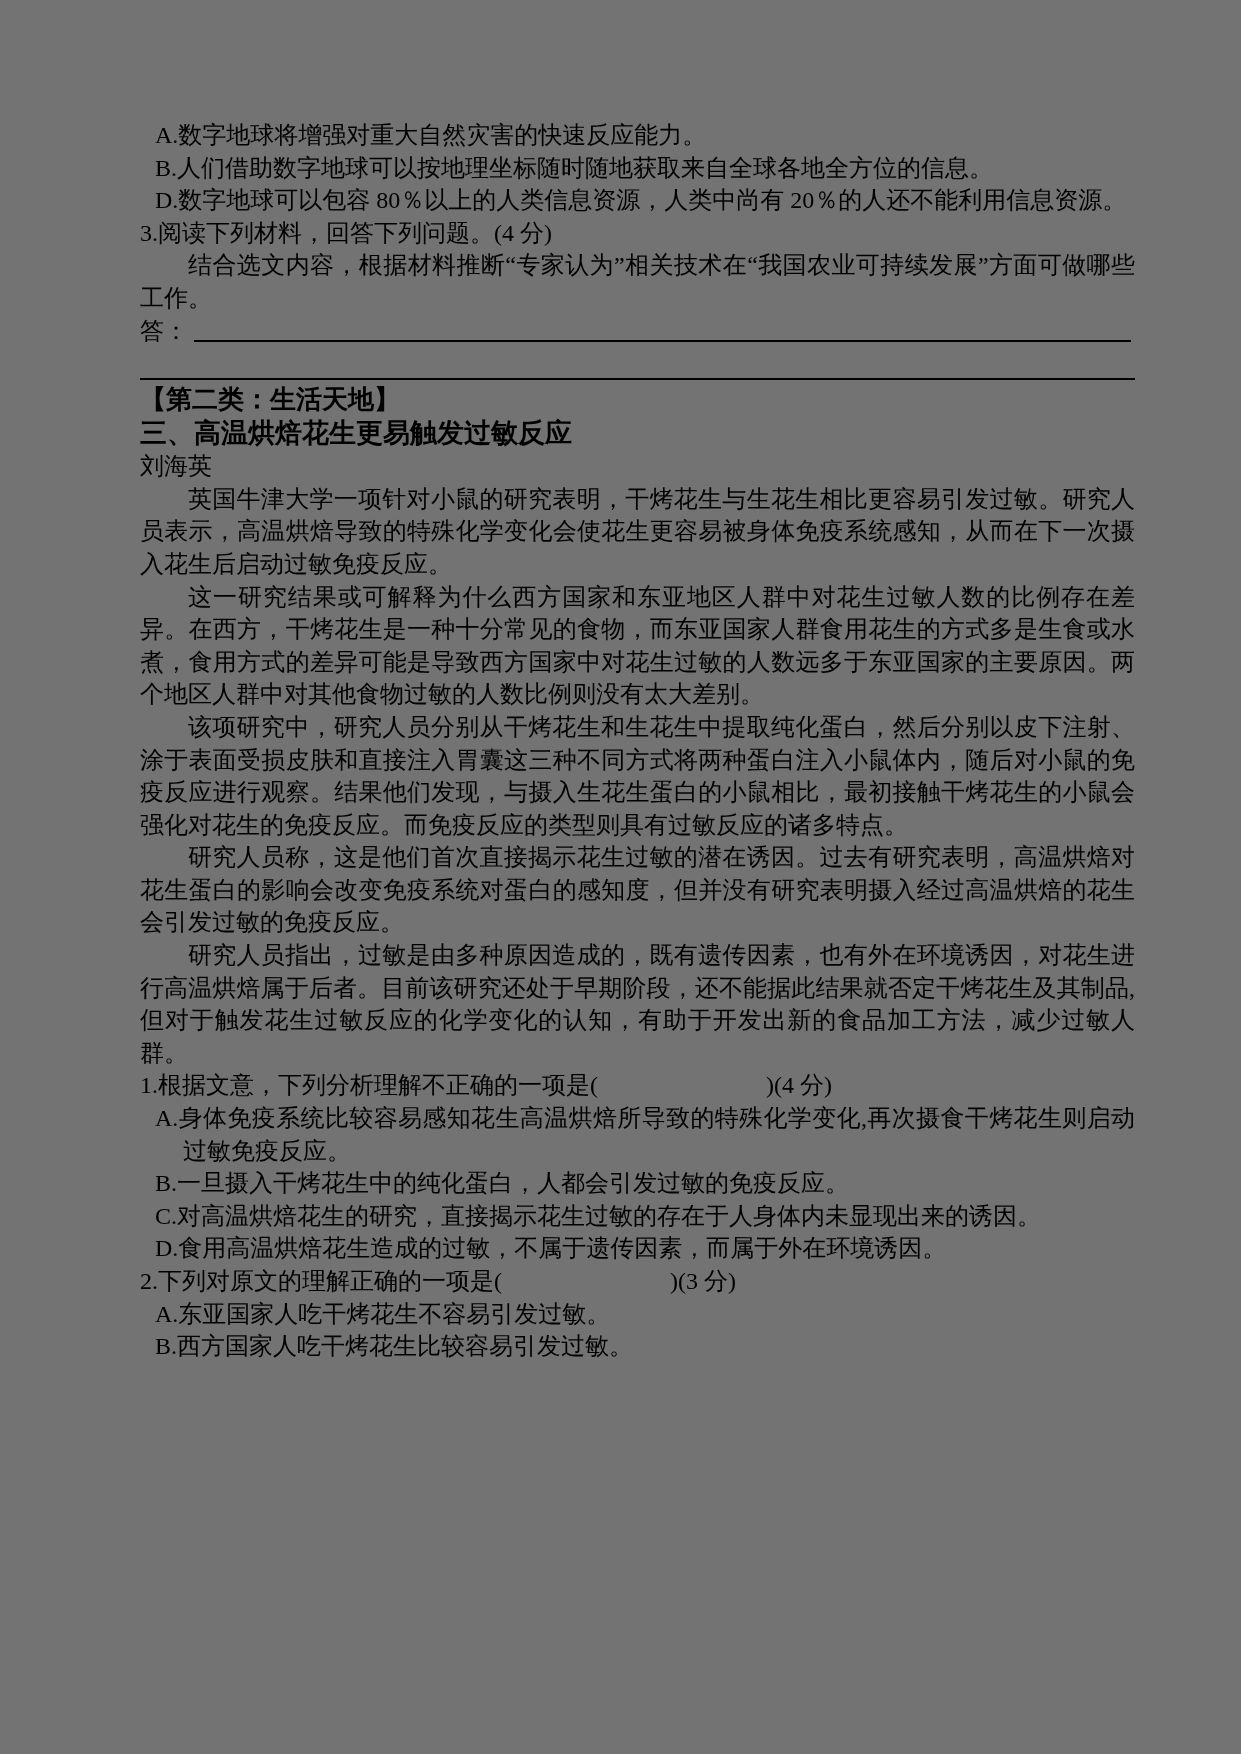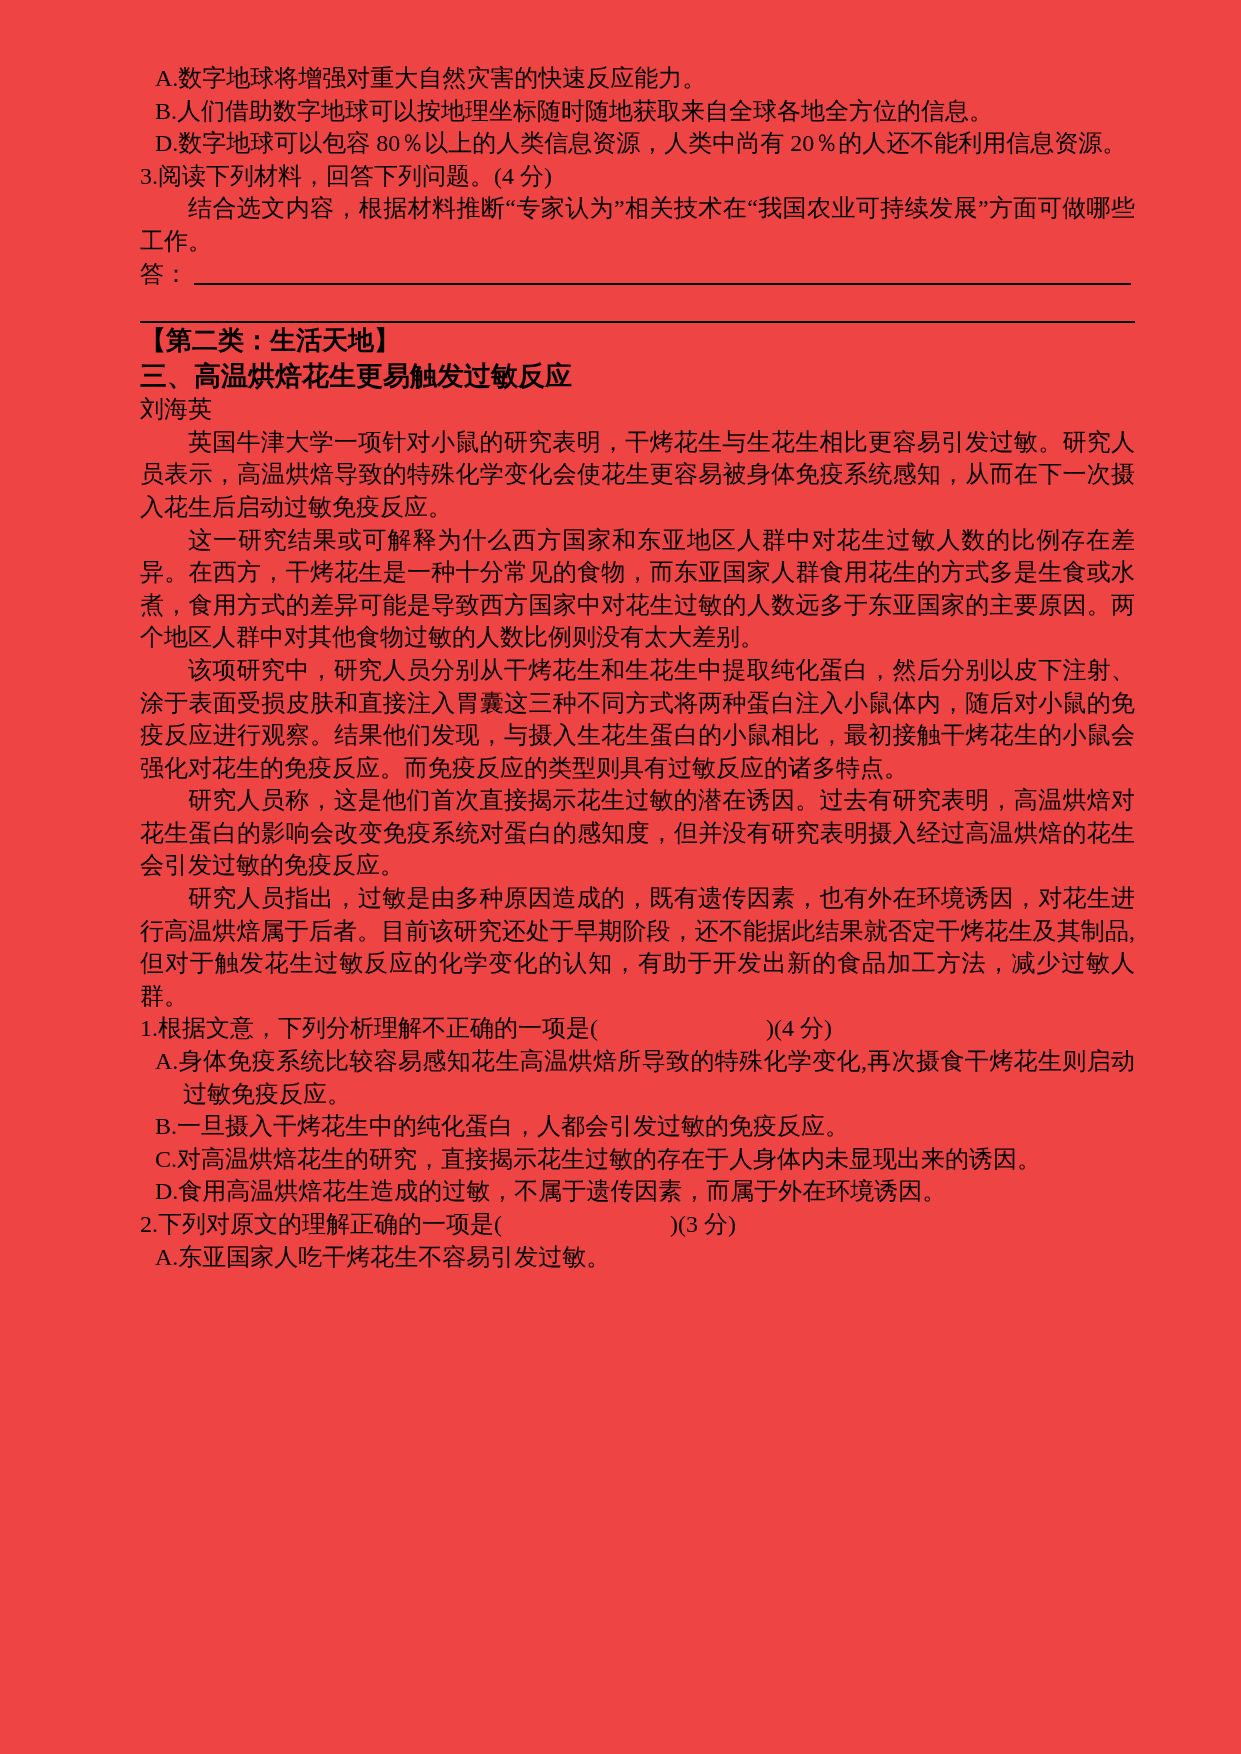--- a/index.html
+++ b/index.html
@@ -1,38 +1,38 @@
 <!DOCTYPE html>
 <html><head>
 <meta charset="utf-8">
 <style>
   html,body{margin:0;padding:0;background:#ffffff;}
   .page{
     position:relative;
     width:1241px;
     height:1754px;
-    background:#ef4444;
+    background:#737373;
     overflow:hidden;
     box-sizing:border-box;
-    padding:62px 106px 0 140px;
+    padding:119px 106px 0 140px;
     color:#000;
     font-family:"Liberation Serif","DejaVu Serif",serif;
     font-size:24px;
     line-height:32.6px;
     text-align:justify;
   }
   .line{margin:0;}
   .opt{margin-left:15px;padding-left:28px;text-indent:-28px;}
   .para{text-indent:2em;}
   .answer-row{display:flex;align-items:flex-end;}
   .answer-label{white-space:nowrap;flex:0 0 auto;}
   .answer-blank{flex:1 1 auto;border-bottom:2px solid #000;margin:0 4px 5px 6px;height:1px;}
   .divider{border:none;border-top:2px solid #000;margin:31px 0 0 0;}
   .sec-header{
-    font-family:Liberation Mono, monospace;
+    font-family:Liberation Sans, sans-serif;
     font-weight:bold;font-size:26px;line-height:34px;margin-top:2px;
     text-align:left;
   }
   .art-title{
     font-family:"Liberation Sans","DejaVu Sans",sans-serif;
     font-weight:bold;font-size:27px;line-height:34px;
   }
   .art-author{text-align:left;line-height:32.6px;}
   .stem{white-space:pre-wrap;}
 </style>
@@ -82,14 +82,17 @@
     <span>C.</span><span>对高温烘焙花生的研究，直接揭示花生过敏的存在于人身体内未显现出来的诱因。</span>
   </div>
   <div class="opt line">
     <span>D.</span><span>食用高温烘焙花生造成的过敏，不属于遗传因素，而属于外在环境诱因。</span>
   </div>
 
   <div class="line stem">2.下列对原文的理解正确的一项是(　　　　　　　)(3 分)</div>
   <div class="opt line">
     <span>A.</span><span>东亚国家人吃干烤花生不容易引发过敏。</span>
   </div>
+  <div class="opt line">
+    <span>B.</span><span>西方国家人吃干烤花生比较容易引发过敏。</span>
+  </div>
 
 </div>
 
 </body></html>

